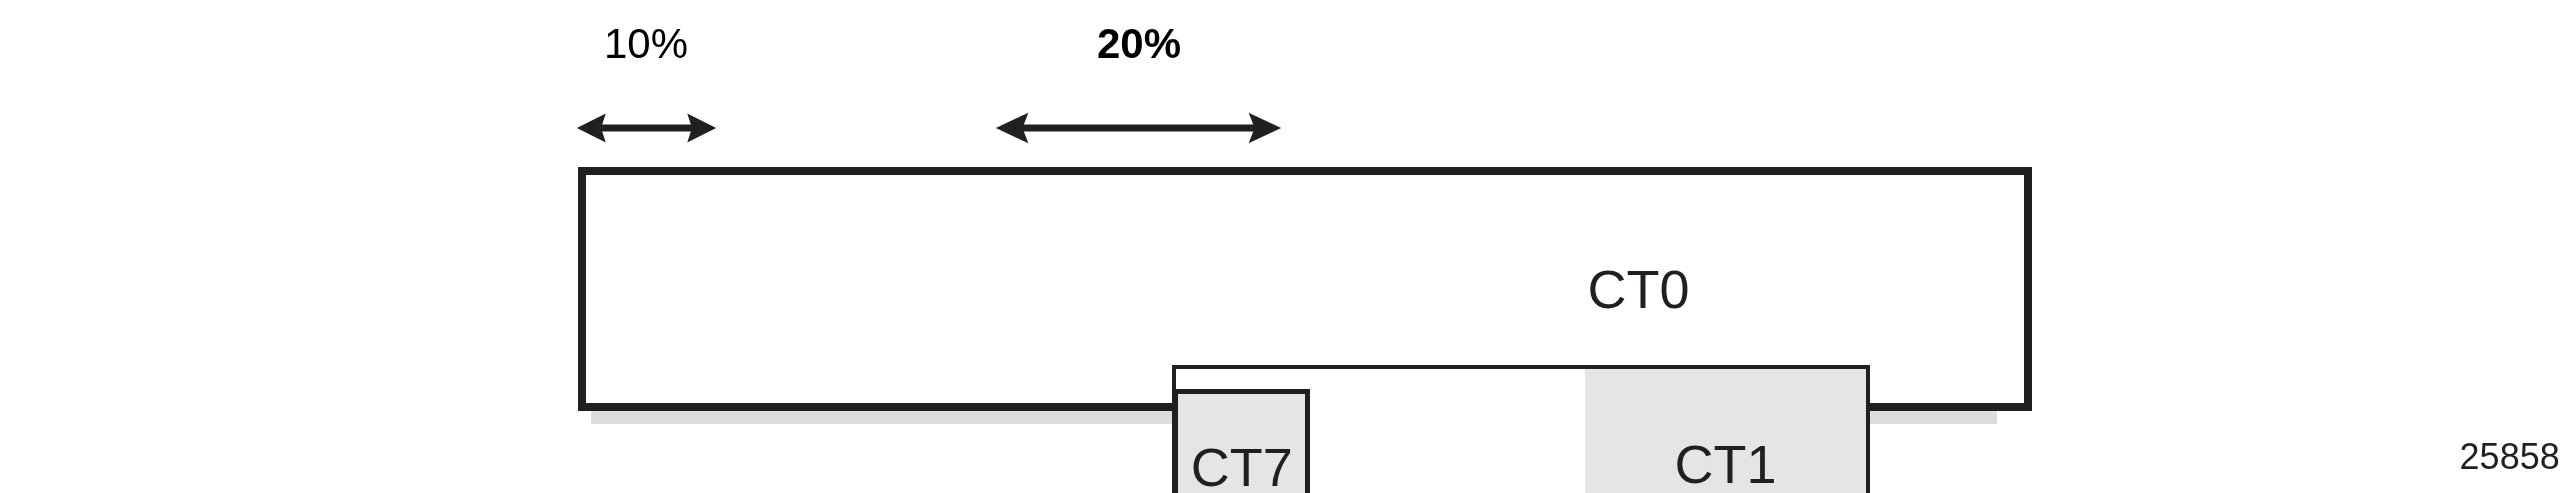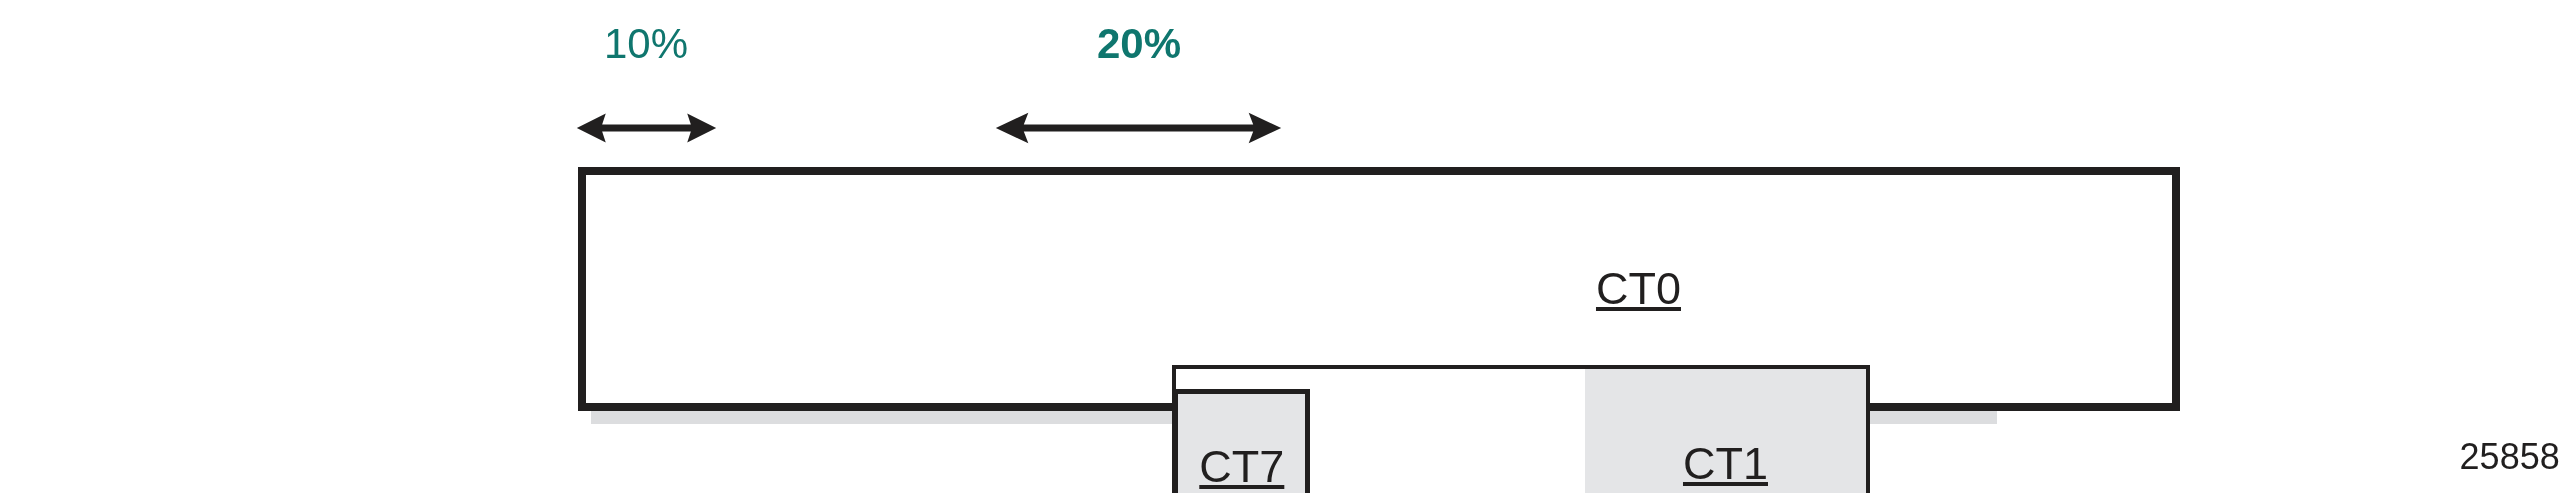--- a/index.html
+++ b/index.html
@@ -21,21 +21,21 @@
     top: 0;
     width: 2576px;
     height: 494px;
   }
 
   
   .dim-label {
     position: absolute;
     font-family: "Liberation Sans", sans-serif;
     font-size: 42px;
-    color: #0f766e;
+    color: #000000;
     white-space: nowrap;
     letter-spacing: 0px;
   }
   .dim-arrow {
     position: absolute;
     height: 42px;
   }
   .dim-arrow svg { display: block; }
 
   
@@ -44,21 +44,21 @@
     left: 591px;
     top: 180px;
     width: 1406px;
     height: 244px;
     background: #DCDDDF;
   }
   #bar-outer {
     position: absolute;
     left: 578px;
     top: 167px;
-    width: 1602px;
+    width: 1454px;
     height: 244px;
     background: #ffffff;
     border: 8.1px solid #211F1F;
     box-sizing: border-box;
   }
 
   
   #inner-rect {
     position: absolute;
     left: 586px;
@@ -106,24 +106,23 @@
     width: 691px;
     height: 244px;
     display: flex;
     align-items: center;
     justify-content: center;
     pointer-events: none;
   }
 
   .seg-text {
     font-family: "Liberation Sans", sans-serif;
-    font-size: 45px;
+    font-size: 54px;
     color: #211F1F;
     white-space: nowrap;
-    text-decoration: underline;
   }
 
   
   #figure-id {
     position: absolute;
     right: 16.3px;
     bottom: 16px;
     font-family: "Liberation Sans", sans-serif;
     font-size: 36px;
     color: #211F1F;

